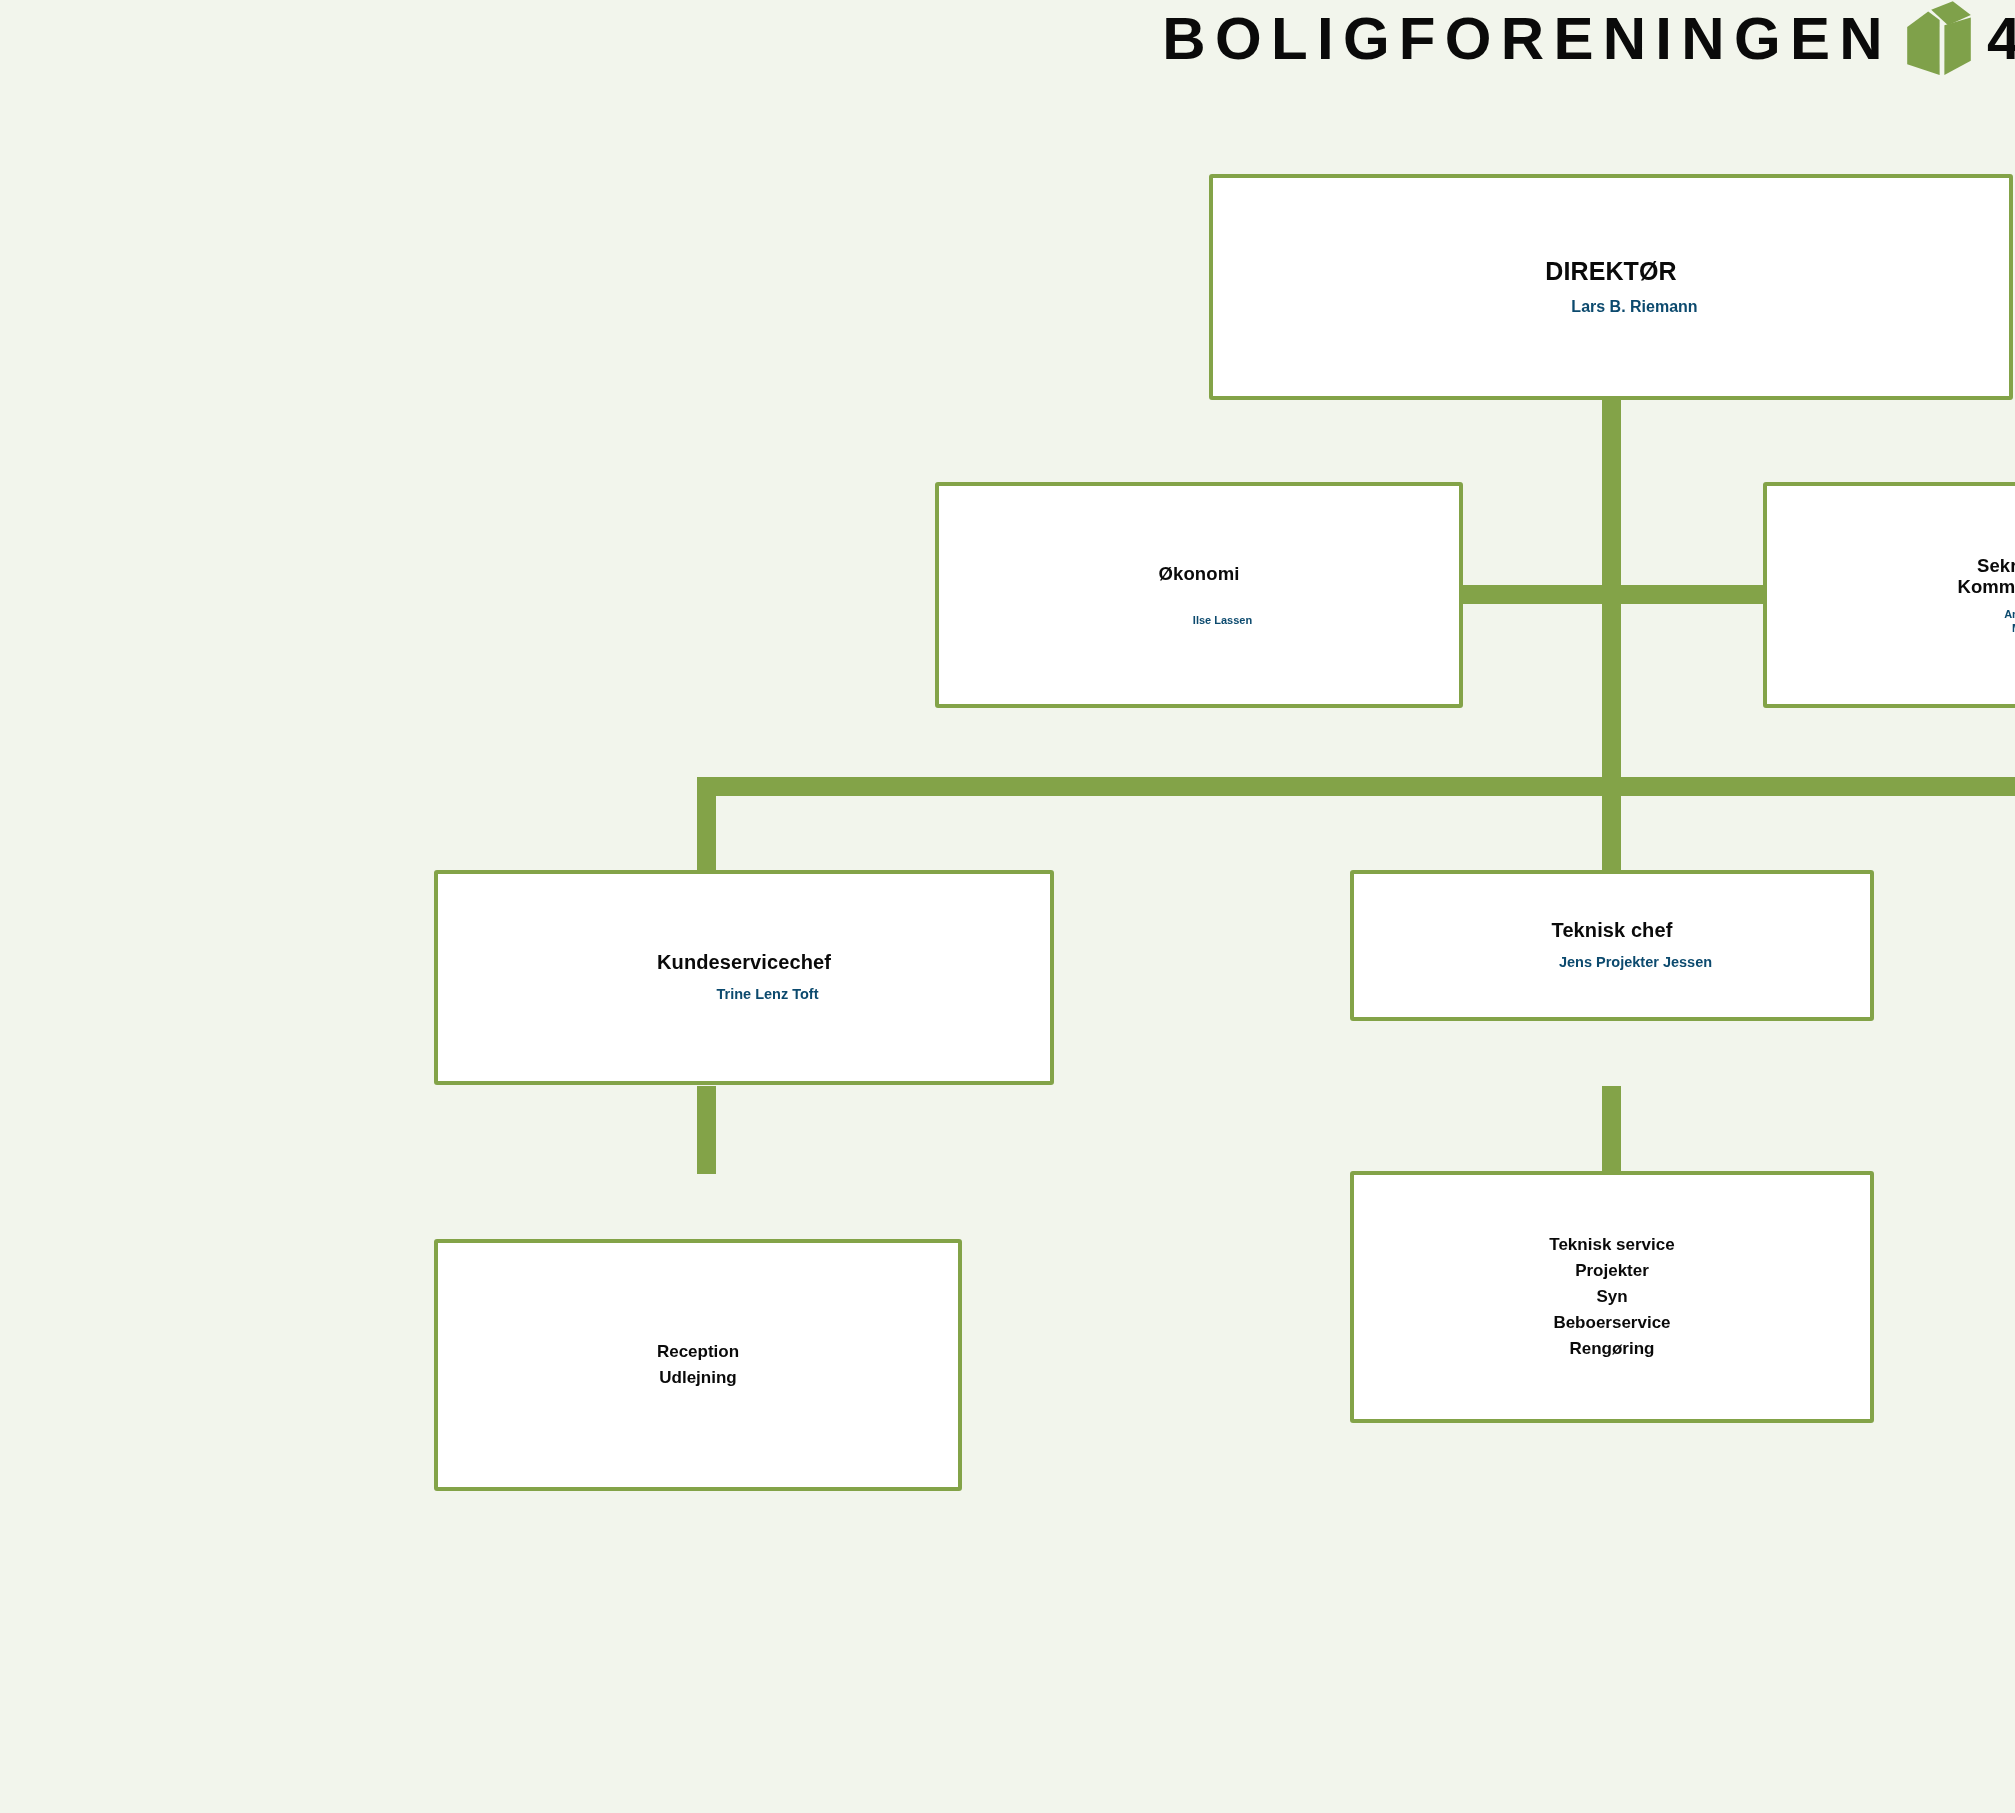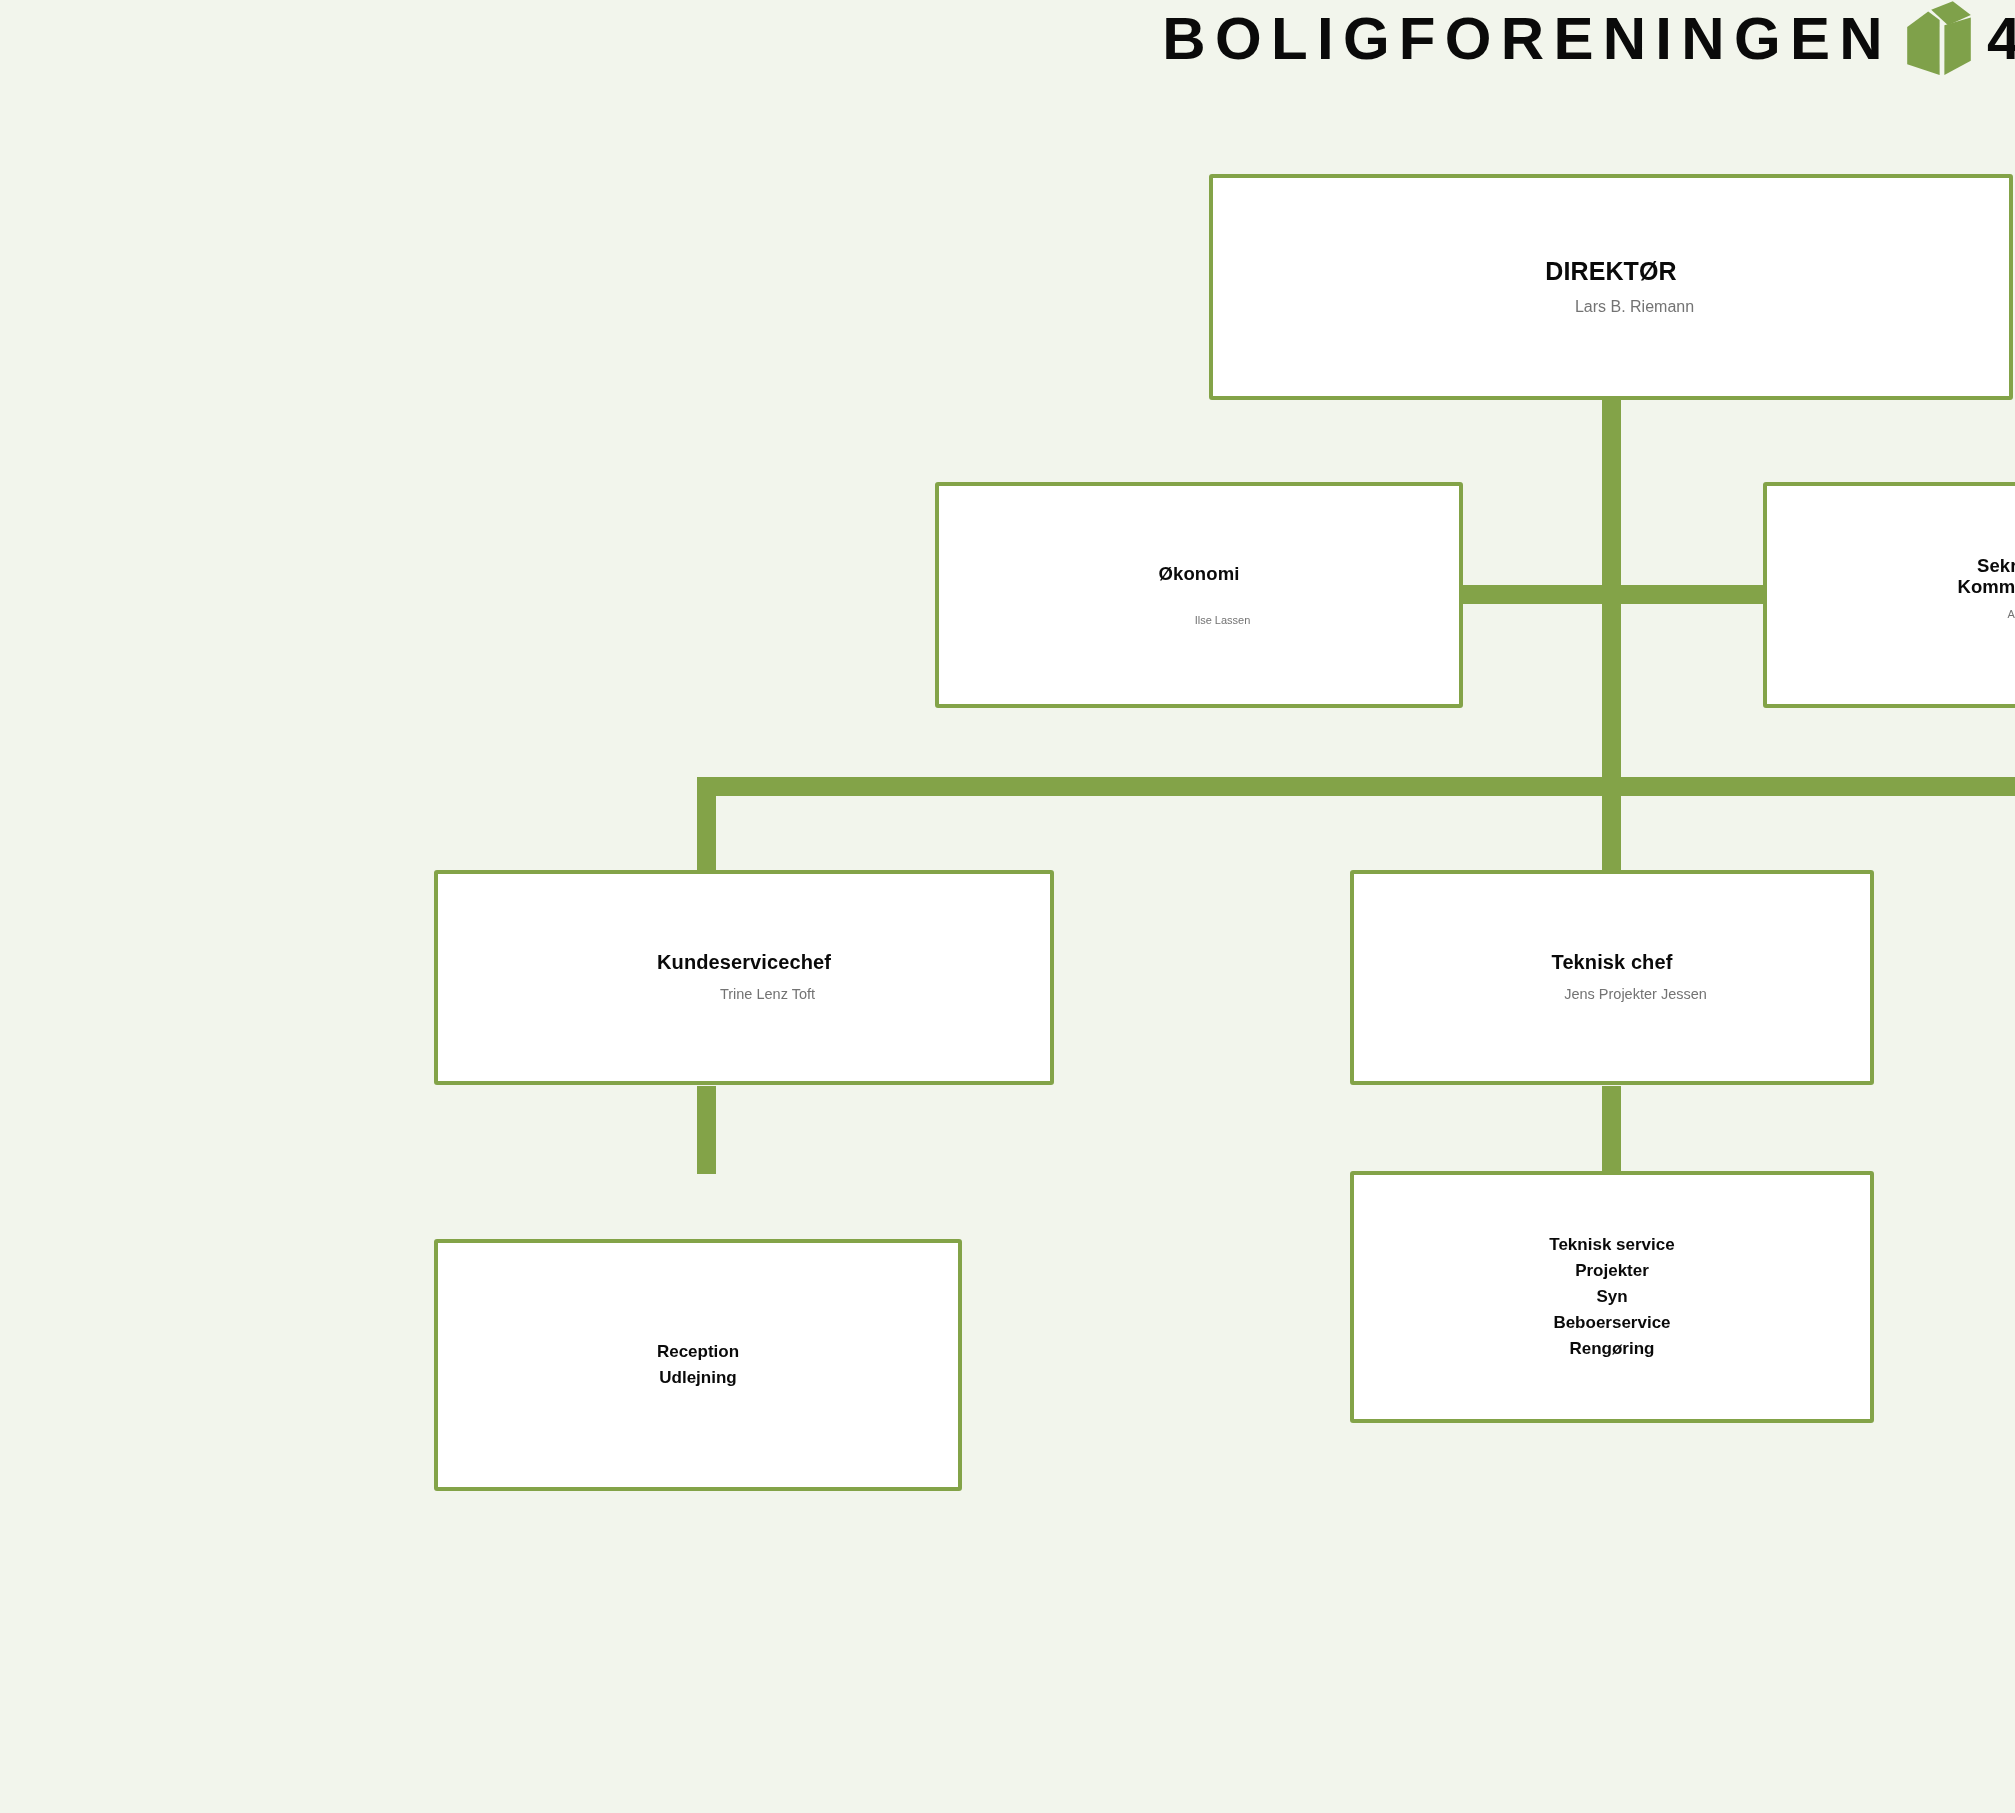--- a/index.html
+++ b/index.html
@@ -42,22 +42,22 @@
   }
 
   .node-title {
     font-weight: bold;
     color: #0a0a0a;
     line-height: 1.14;
     letter-spacing: 0.1px;
   }
 
   .node-people {
-    color: #737373;
-    font-weight: normal;
+    color: #0c4a6e;
+    font-weight: bold;
     line-height: 1.28;
     margin-left: 47px;
   }
 
   
   .n-director .node-title   { font-size: 25px; margin-bottom: 11.3px; }
   .n-director .node-people  { font-size: 16px; }
 
   .n-l2 .node-title         { font-size: 18.5px; margin-bottom: 9.7px; }
   .n-l2 .node-people        { font-size: 11px; }
@@ -135,21 +135,21 @@
       <div>Anja Schmidt Hou</div>
       <div>Minna Hallberg</div>
     </div>
   </div>
 
   <div class="node n-l3" style="left:434px; top:870px; width:620px; height:215px;">
     <div class="node-title">Kundeservicechef</div>
     <div class="node-people">Trine Lenz Toft</div>
   </div>
 
-  <div class="node n-l3" style="left:1350px; top:870px; width:524px; height:215px;">
+  <div class="node n-l3" style="left:1350px; top:870px; width:524px; height:151px;">
     <div class="node-title">Teknisk chef</div>
     <div class="node-people">Jens Projekter Jessen</div>
   </div>
 
   <div class="node n-l4" style="left:434px; top:1239px; width:528px; height:252px;">
     <div class="node-list">
       <div>Reception</div>
       <div>Udlejning</div>
     </div>
   </div>

